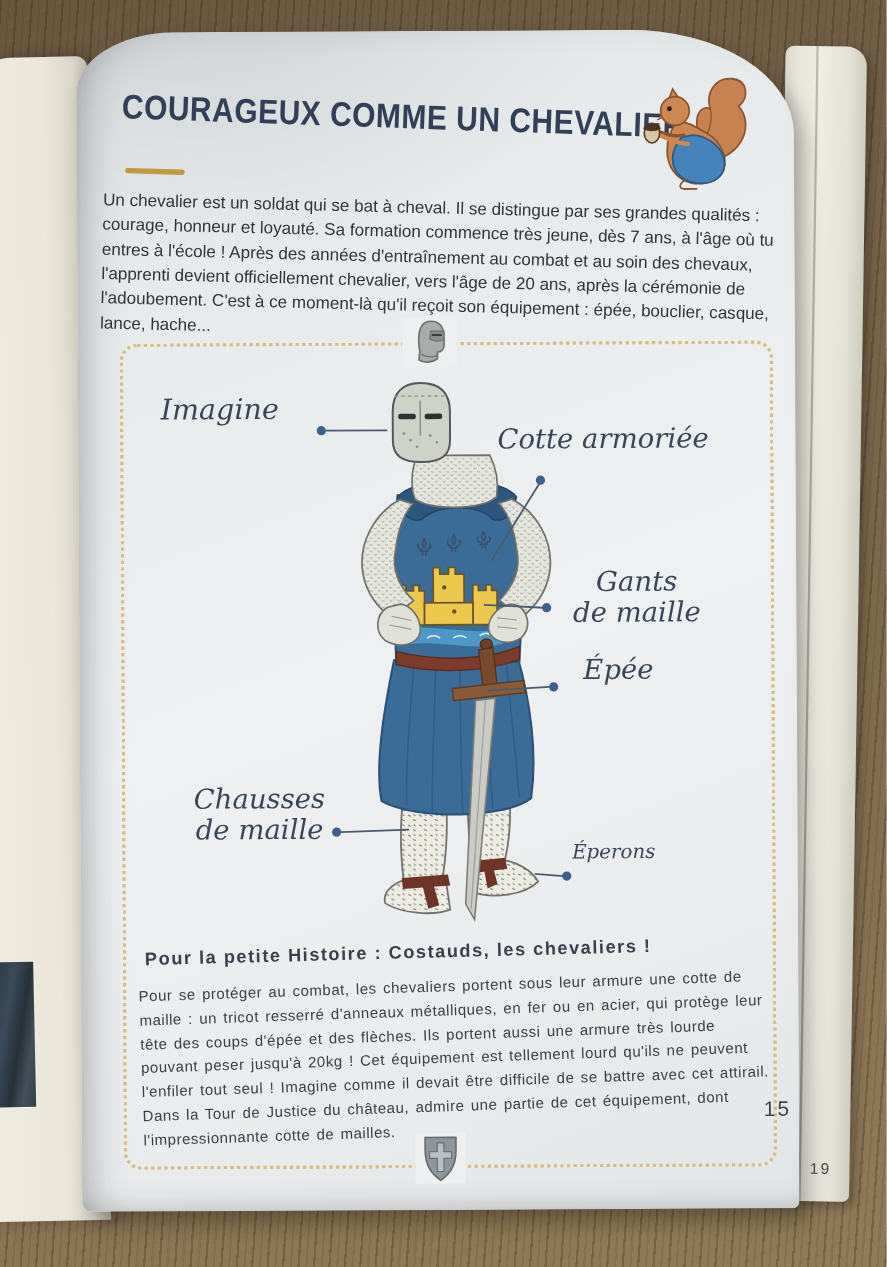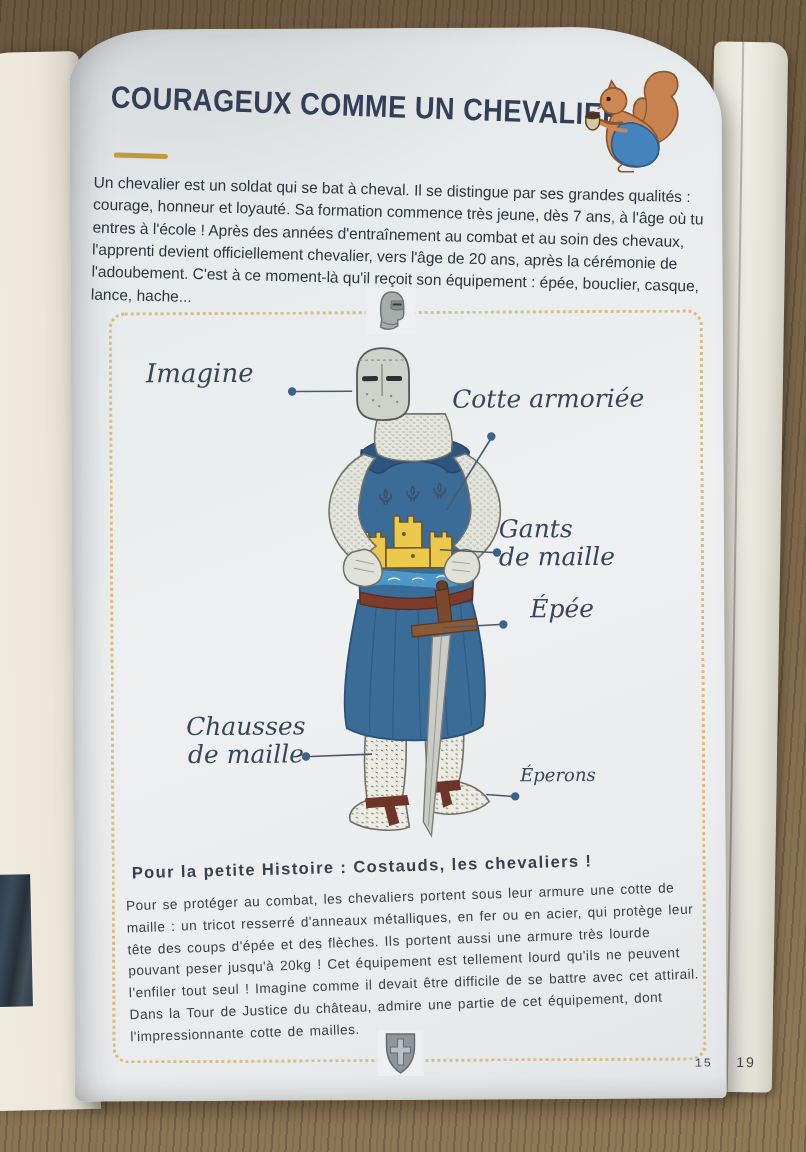--- a/index.html
+++ b/index.html
@@ -74,38 +74,38 @@
   .shield-badge{left:262px;top:716px;}
 
   .knight{position:absolute;left:205px;top:20px;}
   .leads{position:absolute;left:0;top:0;pointer-events:none;}
 
   .lbl{position:absolute;font-family:"DejaVu Serif",serif;font-style:italic;
     font-size:26px;color:#39465a;line-height:1.12;}
   .lbl .l2:empty{display:none;}
   .lbl-heaume{left:34px;top:44px;width:160px;}
   .lbl-cotte{left:340px;top:72px;width:230px;font-size:25px;}
-  .lbl-gants{left:386px;top:202px;width:160px;text-align:left;font-size:25px;}
+  .lbl-gants{left:386px;top:202px;width:160px;text-align:center;font-size:25px;}
   .lbl-epee{left:398px;top:282px;width:120px;font-size:25px;margin-left:19px;}
-  .lbl-chausses{left:42px;top:398px;width:180px;text-align:center;font-size:25px;}
+  .lbl-chausses{left:32px;top:398px;width:180px;text-align:center;font-size:25px;}
   .lbl-eperons{left:406px;top:452px;width:160px;font-size:18px;}
 
   
   .hist-h{
     left:58px;top:834px;margin:0;width:540px;
     font-size:16.5px;font-weight:700;letter-spacing:1.4px;color:#39414f;
     transform:rotate(-1.2deg);transform-origin:left top;white-space:nowrap;
   }
   .hist-p{
     left:52px;top:866px;width:576px;margin:0;
     font-size:13.6px;line-height:1.6;letter-spacing:.5px;word-spacing:1.5px;
     color:#3a4048;font-weight:500;
     transform:rotate(-1.6deg);transform-origin:left top;
   }
-  .page-num{left:620px;top:1030px;font-size:12px;letter-spacing:2px;color:#41464c;font-family:Liberation Mono, monospace;}
+  .page-num{left:620px;top:972px;font-size:19px;letter-spacing:2px;color:#41464c;}
 </style>
 </head>
 <body>
 
 <div class="abs left-page">
   <div class="abs left-photo"></div>
 </div>
 
 <div class="abs edge-stack">
   <span class="next-num">19</span>

